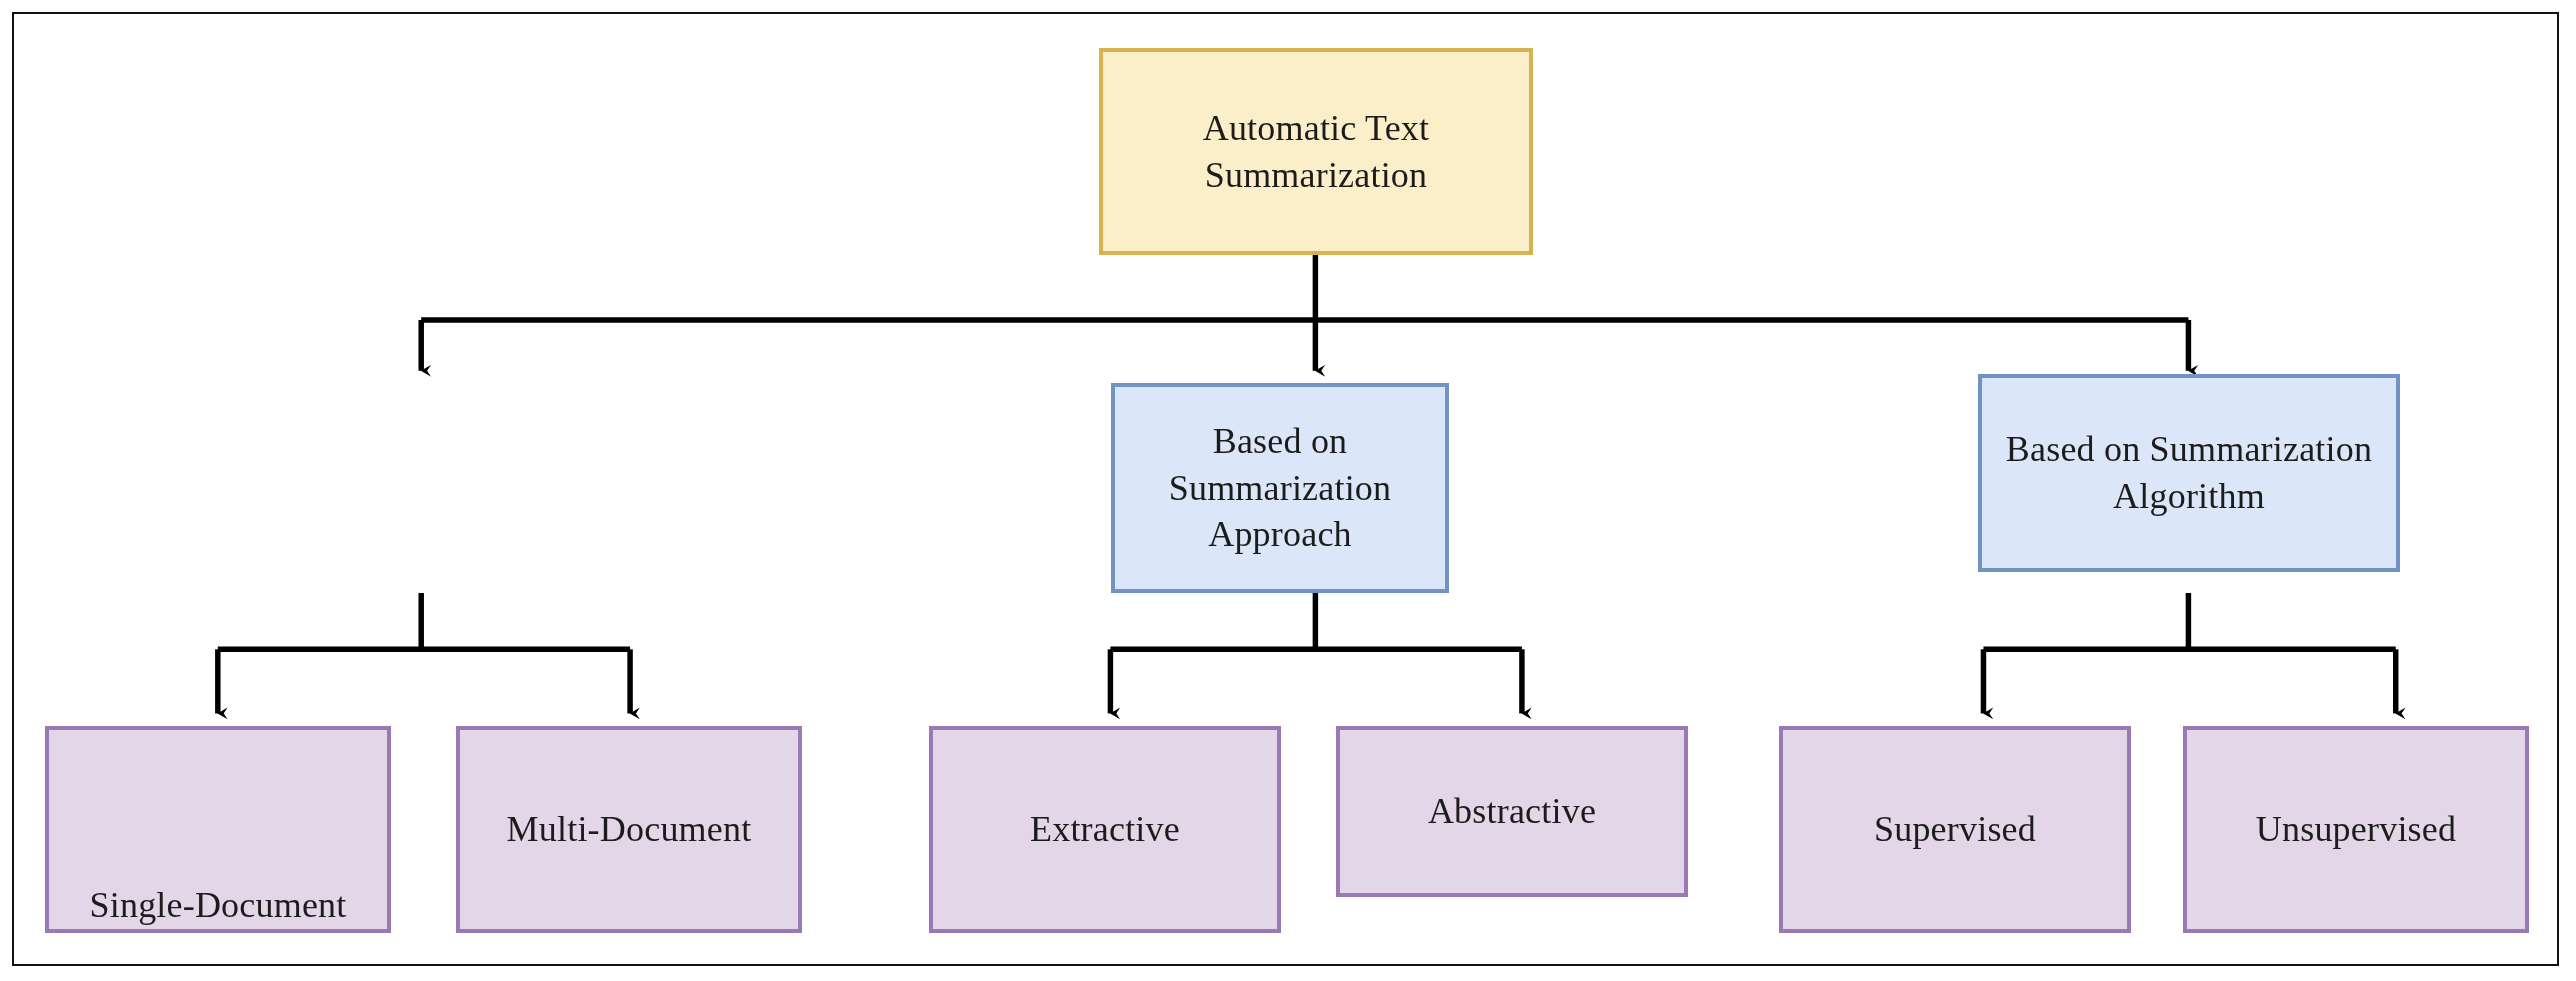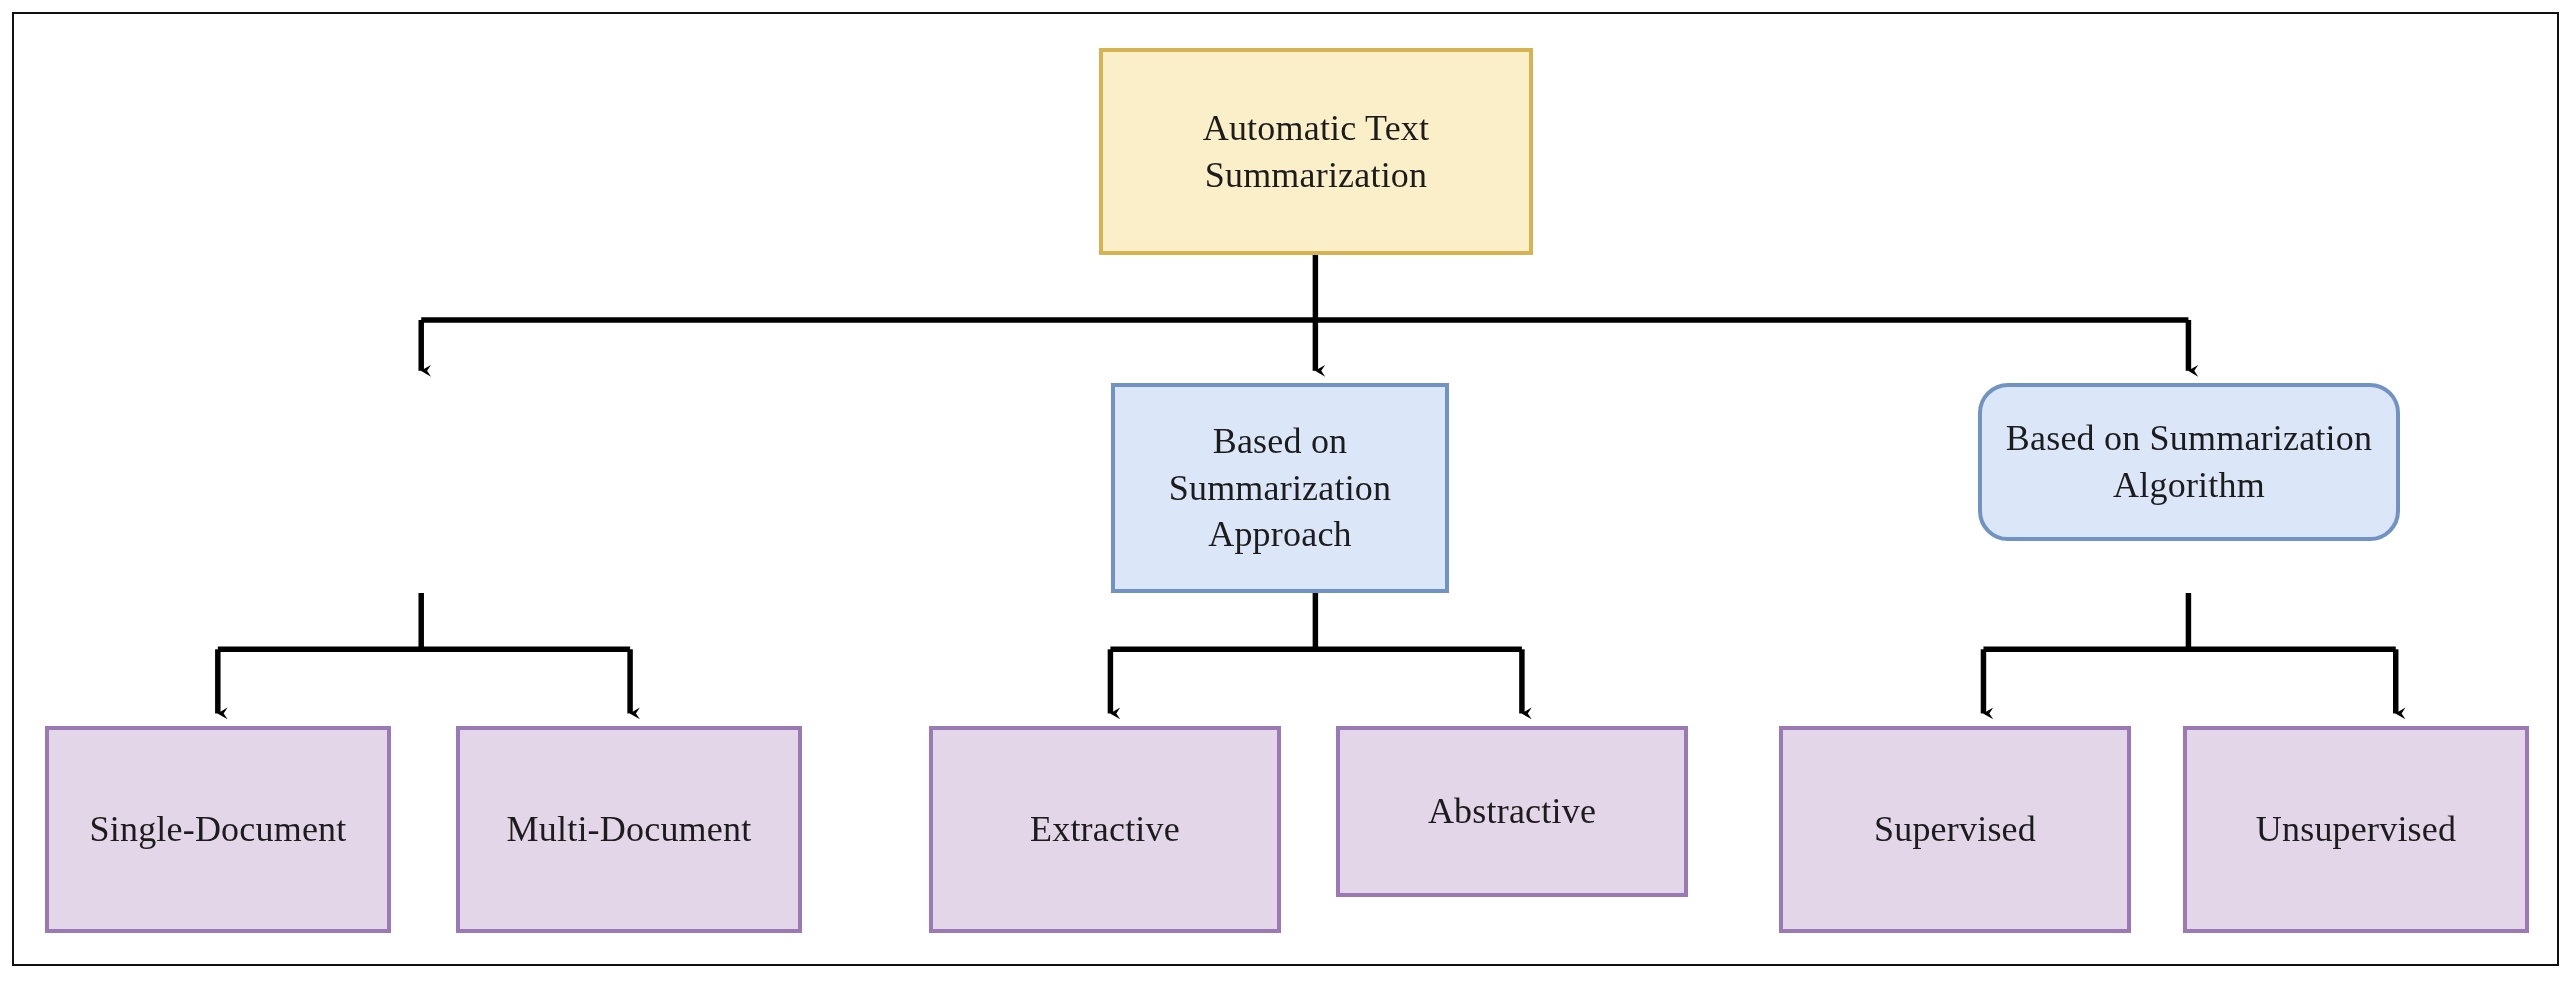--- a/index.html
+++ b/index.html
@@ -116,25 +116,25 @@
 
   <div class="node node-root" style="left:1099px; top:48px; width:434px; height:207px;">
     <span class="label">Automatic Text Summarization</span>
   </div>
 
 
   <div class="node node-category" style="left:1111px; top:383px; width:338px; height:210px;">
     <span class="label">Based on Summarization Approach</span>
   </div>
 
-  <div class="node node-category" style="left:1978px; top:383px; width:422px; height:158px;border-radius:30px;">
+  <div class="node node-category" style="left:1978px; top:374px; width:422px; height:198px;">
     <span class="label">Based on Summarization Algorithm</span>
   </div>
 
-  <div class="node node-leaf" style="left:45px; top:726px; width:346px; height:207px;">
+  <div class="node node-leaf" style="left:45px; top:726px; width:346px; height:207px;align-items:flex-end;">
     <span class="label">Single-Document</span>
   </div>
 
   <div class="node node-leaf" style="left:456px; top:726px; width:346px; height:207px;">
     <span class="label">Multi-Document</span>
   </div>
 
   <div class="node node-leaf" style="left:929px; top:726px; width:352px; height:207px;justify-content:flex-end;">
     <span class="label">Extractive</span>
   </div>

